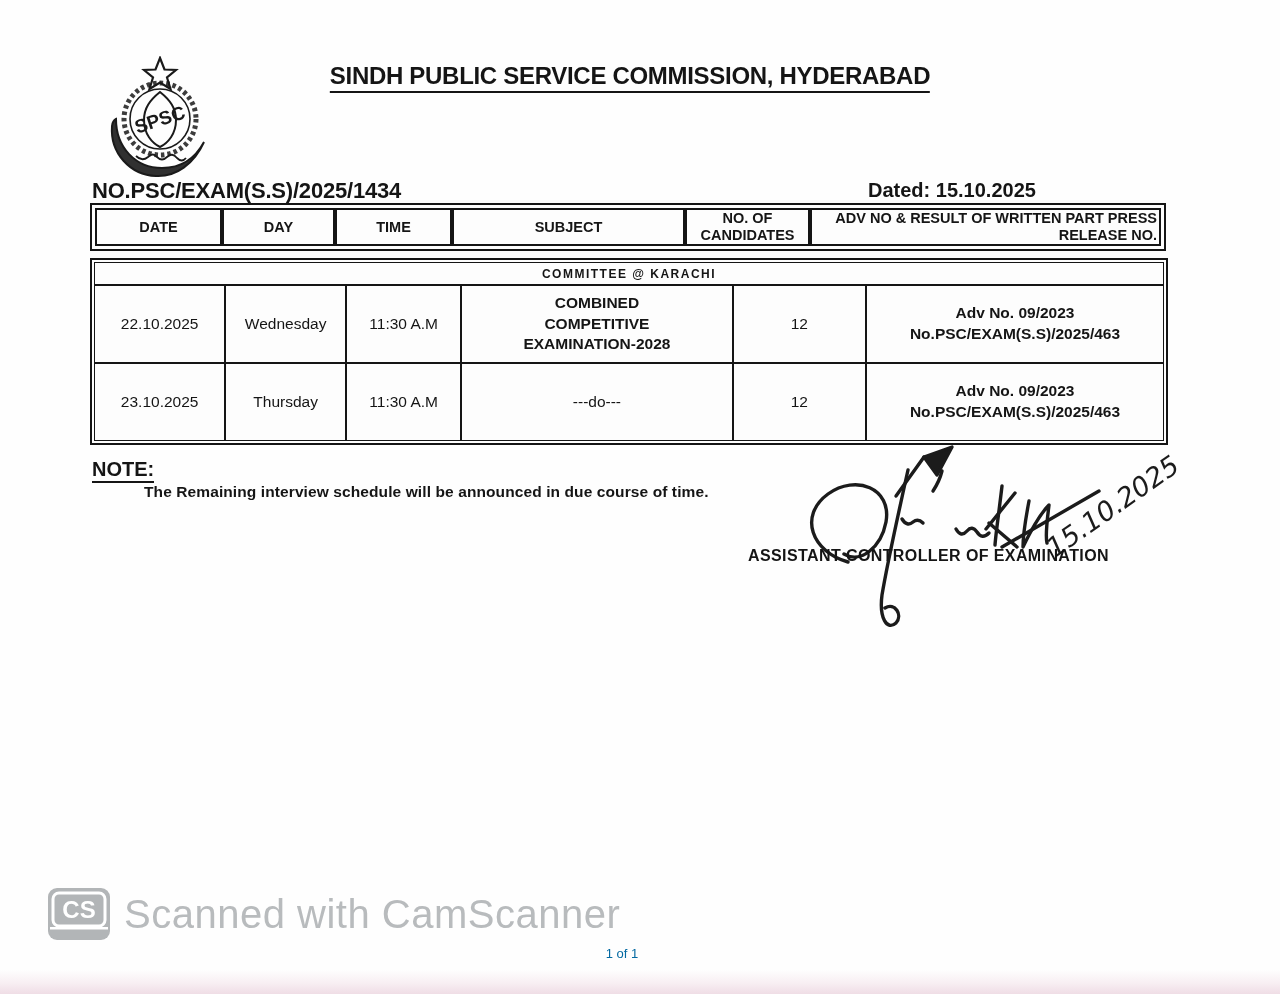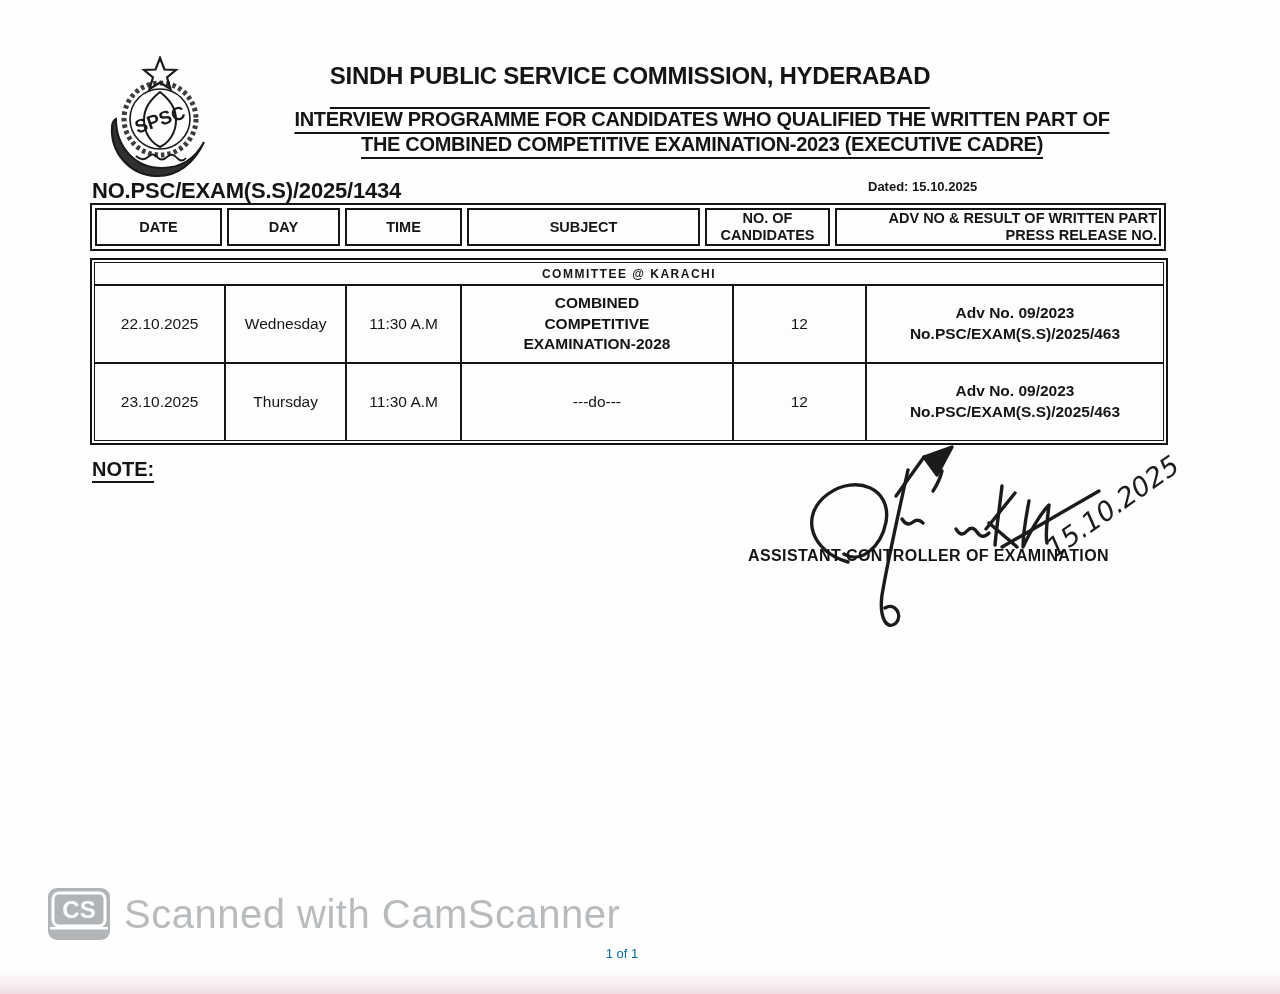--- a/index.html
+++ b/index.html
@@ -4,33 +4,33 @@
 <style>
   * { margin:0; padding:0; box-sizing:border-box; }
   html,body { width:1280px; height:994px; background:#ffffff; overflow:hidden;
               font-family:"Liberation Sans", sans-serif; color:#151515; }
   .scan-page { position:absolute; inset:0; background:#fefefe; }
 
   
   .logo { position:absolute; left:102px; top:56px; width:116px; height:126px; }
   .doc-title { position:absolute; top:62px; left:630px; transform:translateX(-50%);
                font-size:24px; font-weight:bold; white-space:nowrap; letter-spacing:-0.3px;
-               border-bottom:2.5px solid #151515; padding-bottom:17px; }
+               border-bottom:2.5px solid #151515; padding-bottom:1px; }
   .doc-sub { position:absolute; transform:translateX(-50%); left:702px;
              font-size:20px; font-weight:bold; white-space:nowrap; letter-spacing:-0.3px;
              border-bottom:2px solid #151515; padding-bottom:1px; }
   .sub1 { top:108px; } .sub2 { top:133px; }
 
   .ref-no  { position:absolute; left:92px;  top:178px; font-size:22px; font-weight:bold; letter-spacing:-0.2px; }
-  .dated   { position:absolute; left:868px; top:179px; font-size:13px; font-weight:bold; }
+  .dated   { position:absolute; left:868px; top:179px; font-size:20px; font-weight:bold; }
 
   
   .header-table { position:absolute; left:90px; top:203px; width:1076px; height:48px;
                   border:2.5px solid #151515; background:#fdfdfd;
-                  display:flex; gap:5px; padding:3px; }
+                  display:flex; padding:3px; }
   .hcell { border:2px solid #151515; display:flex; align-items:center; justify-content:center;
            text-align:center; font-weight:bold; font-size:14.5px; line-height:1.15; padding:0 2px; }
   .hc-date{width:127px;} .hc-day{width:113px;} .hc-time{width:117px;}
   .hc-subject{width:233px;} .hc-cand{width:125px;} .hc-adv{flex:1;text-align:right;}
 
   
   .body-wrap { position:absolute; left:90px; top:258px; width:1078px;
                border:2.5px solid #151515; padding:2px; background:#fdfdfd; }
   .body-inner { border:1.5px solid #151515; }
   .committee-row { height:23px; display:flex; align-items:center; justify-content:center;
@@ -76,22 +76,20 @@
       <path d="M58 36 C68 44 74 52 74 64 C74 78 66 87 58 91 C50 87 42 78 42 64 C42 52 48 44 58 36 Z" stroke-width="2"></path>
 
       <path d="M14 63 C14 92 34 112 60 112 C80 112 94 101 102 86 C92 108 74 121 54 120 C28 119 8 97 10 70 C10.5 66 12 64 14 63 Z" stroke-width="2" fill="#1a1a1a" fill-opacity="0.9"></path>
 
       <path d="M34 100 q6 6 12 1 q5 -5 9 0 q5 5 10 0 q5 -5 10 1 q5 5 9 0" stroke-width="1.8"></path>
     </g>
     <text x="58" y="70" text-anchor="middle" font-size="19" font-weight="bold" font-family="Liberation Sans, sans-serif" fill="#1a1a1a" transform="rotate(-18 58 64)">SPSC</text>
   </svg>
 
   <div class="doc-title">SINDH PUBLIC SERVICE COMMISSION, HYDERABAD</div>
-  <div class="doc-sub sub1">INTERVIEW PROGRAMME FOR CANDIDATES WHO QUALIFIED THE WRITTEN PART OF</div>
-  <div class="doc-sub sub2">THE COMBINED COMPETITIVE EXAMINATION-2023 (EXECUTIVE CADRE)</div>
 
   <div class="ref-no">NO.PSC/EXAM(S.S)/2025/1434</div>
   <div class="dated">Dated: 15.10.2025</div>
 
   <div class="header-table">
     <div class="hcell hc-date">DATE</div>
     <div class="hcell hc-day">DAY</div>
     <div class="hcell hc-time">TIME</div>
     <div class="hcell hc-subject">SUBJECT</div>
     <div class="hcell hc-cand">NO. OF CANDIDATES</div>
@@ -132,20 +130,21 @@
             <div>Adv No. 09/2023</div>
             <div>No.PSC/EXAM(S.S)/2025/463</div>
           </td>
         </tr>
       </tbody>
         </table>
     </div>
   </div>
 
   <div class="note-label">NOTE:</div>
+  <div class="note-text">The Remaining interview schedule will be announced in due course of time.</div>
 
   <svg class="sig-svg" viewBox="0 0 400 210">
     <g fill="none" stroke="#1b1b1b" stroke-width="3.4" stroke-linecap="round" stroke-linejoin="round">
       <path d="M 58,132 C 22,122 8,86 38,64 C 66,44 102,58 96,92 C 91,118 70,134 54,124"></path>
       <path d="M 118,40 C 108,85 97,135 92,165 C 89,188 97,201 106,193 C 113,185 105,172 95,178"></path>
       <path d="M 106,66 L 134,27"></path>
       <path d="M 134,27 L 162,17 L 147,45 Z" fill="#1b1b1b"></path>
       <path d="M 152,41 C 150,49 147,55 143,61"></path>
       <path d="M 112,89 q 5,8 11,3 q 5,-4 10,1"></path>
       <path d="M 166,99 q 5,9 11,2 q 5,-6 10,1 q 5,8 12,1"></path>

